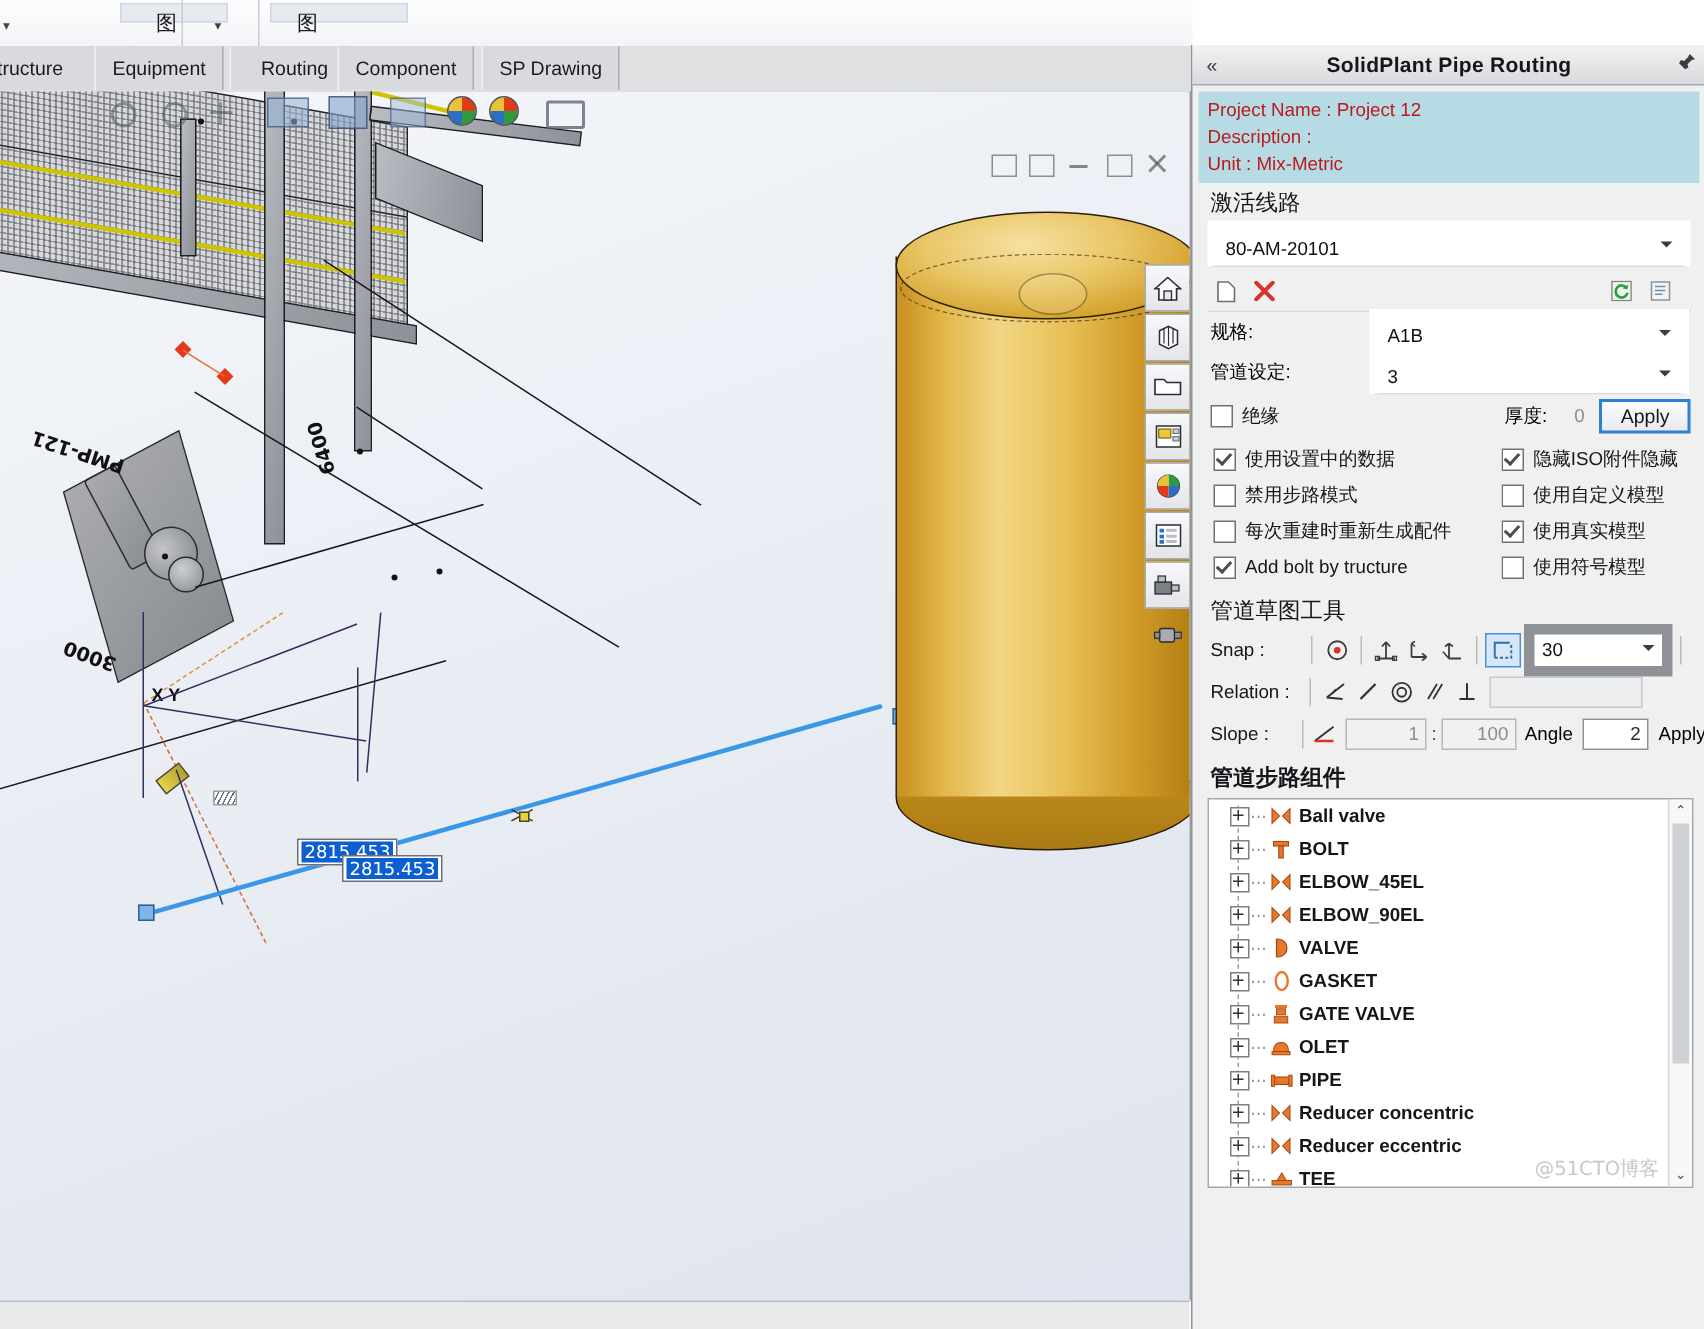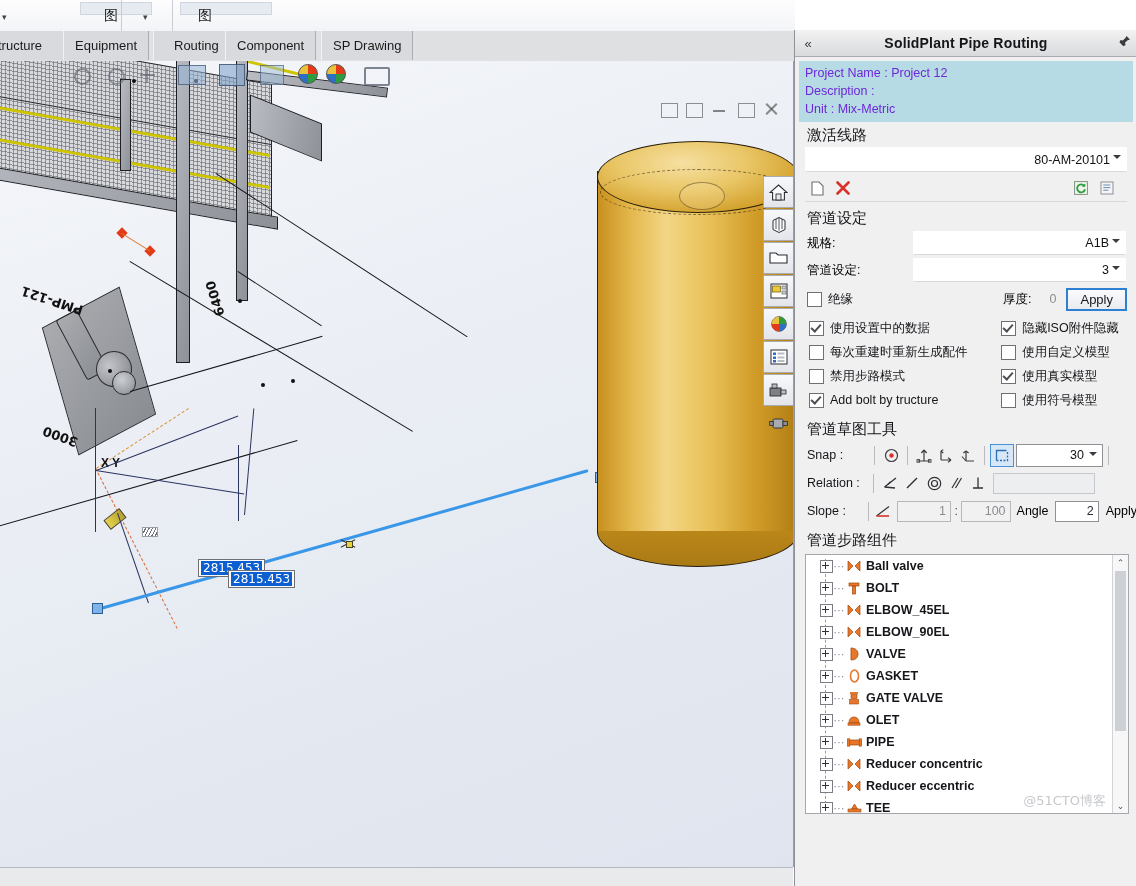--- a/index.html
+++ b/index.html
@@ -84,27 +84,27 @@
   
   #panel{position:absolute;left:794px;top:30px;width:342px;height:856px;
     background:#f0f0f0;border-left:1px solid #8e9197;}
   #panel-title{height:26px;background:linear-gradient(#f2f2f2,#d9dadd);
     border-bottom:1px solid #a7aaaf;display:flex;align-items:center;position:relative;}
   #panel-title .t{flex:1;text-align:center;font-size:14px;font-weight:700;color:#15161a;
     letter-spacing:.2px;}
   .pt-btn{width:26px;text-align:center;font-size:13px;color:#3a3c41;cursor:pointer;}
 
   #proj-info{margin:4px 4px 0 4px;background:#b7dbe5;padding:3px 6px 4px 6px;
-    font-size:12.5px;line-height:18px;color:#6d28d9;}
+    font-size:12.5px;line-height:18px;color:#b91c1c;}
 
   .sec-label{padding:4px 0 2px 12px;font-size:15px;color:#15161a;}
   .field-row{display:flex;align-items:center;padding:0 8px;}
 
-  .combo{position:relative;background:#fff;border:1px solid #f97316;height:21px;
-    display:flex;align-items:center;padding:0 16px 0 5px;font-size:12.5px;color:#111;justify-content:flex-end;}
+  .combo{position:relative;background:#fff;border:7px solid #f97316;height:21px;
+    display:flex;align-items:center;padding:0 16px 0 5px;font-size:12.5px;color:#111;}
   .combo .arrow{position:absolute;right:5px;top:7px;width:0;height:0;
     border-left:4px solid transparent;border-right:4px solid transparent;border-top:4px solid #3a3c41;}
   .combo.flat{border-color:transparent;border-bottom:1px solid #d8dade;background:#fff;}
 
   .iconrow{display:flex;align-items:center;padding:2px 10px 2px 12px;height:22px;}
   .smallbtn{width:20px;height:19px;display:flex;align-items:center;justify-content:center;cursor:pointer;}
 
   .cb-row{display:flex;align-items:center;height:24px;}
   .cb{width:13px;height:13px;border:1px solid #6d7076;background:#fff;margin-right:6px;
     position:relative;flex:none;}
@@ -399,21 +399,20 @@
         </svg>
     </div>
     <div class="smallbtn" style="margin-left:6px;">
       <svg width="14" height="14" viewBox="0 0 14 14">
           <rect x="1" y="1" width="12" height="12" fill="#f2f4f6" stroke="#8d9096" stroke-width="1"></rect>
           <path d="M3.3 4h7M3.3 6.6h7M3.3 9.2h5" stroke="#6d8fb0" stroke-width="1"></path>
         </svg>
     </div>
   </div>
 
-  <div class="sec-label" style="padding-top:7px;">管道设定</div>
 
   <div class="field-row" style="height:26px;">
     <div style="width:106px;padding-left:4px;font-size:12.5px;">规格:</div>
     <div class="combo flat" style="flex:1;height:22px;margin-right:3px;">
       <span>A1B</span>
       <span class="arrow"></span>
     </div>
   </div>
   <div class="field-row" style="height:28px;">
     <div style="width:106px;padding-left:4px;font-size:12.5px;">管道设定:</div>
@@ -434,25 +433,25 @@
   </div>
 
   <div style="display:flex;padding:2px 0 0 14px;">
     <div style="width:198px;">
       <div class="cb-row">
         <div class="cb on"></div>
         <div class="cb-lbl">使用设置中的数据</div>
       </div>
       <div class="cb-row">
         <div class="cb"></div>
-        <div class="cb-lbl">每次重建时重新生成配件</div>
+        <div class="cb-lbl">禁用步路模式</div>
       </div>
       <div class="cb-row">
         <div class="cb"></div>
-        <div class="cb-lbl">禁用步路模式</div>
+        <div class="cb-lbl">每次重建时重新生成配件</div>
       </div>
       <div class="cb-row">
         <div class="cb on"></div>
         <div class="cb-lbl">Add bolt by tructure</div>
       </div>
     </div>
     <div style="width:140px;overflow:hidden;text-align:center;">
       <div class="cb-row">
         <div class="cb on"></div>
         <div class="cb-lbl">隐藏ISO附件隐藏</div>
@@ -560,21 +559,21 @@
         </svg>
     </div>
     <div class="numbox" style="width:52px;margin-left:4px;">1</div>
     <div style="width:12px;text-align:center;color:#4a4d52;">:</div>
     <div class="numbox" style="width:46px;">100</div>
     <div style="margin:0 6px;font-size:12.5px;">Angle</div>
     <div class="numbox white" style="width:40px;">2</div>
     <div style="margin-left:7px;font-size:12.5px;cursor:pointer;">Apply</div>
   </div>
 
-  <div class="sec-label" style="padding-top:6px;">管道步路组件</div>
+  <div class="sec-label" style="padding-top:6px;font-weight:bold;">管道步路组件</div>
 
   <div id="tree">
     <div id="tree-dashed"></div>
 
     <div class="tree-item">
       <div class="plusbox"></div>
         <div class="dots">⋯</div>
       <div class="titem-icon">
         <svg width="14" height="12" viewBox="0 0 14 12">
             <path d="M1 1 6 6 1 11zM13 1 8 6l5 5z" fill="#e8772a" stroke="#a0490d" stroke-width=".7"></path>

